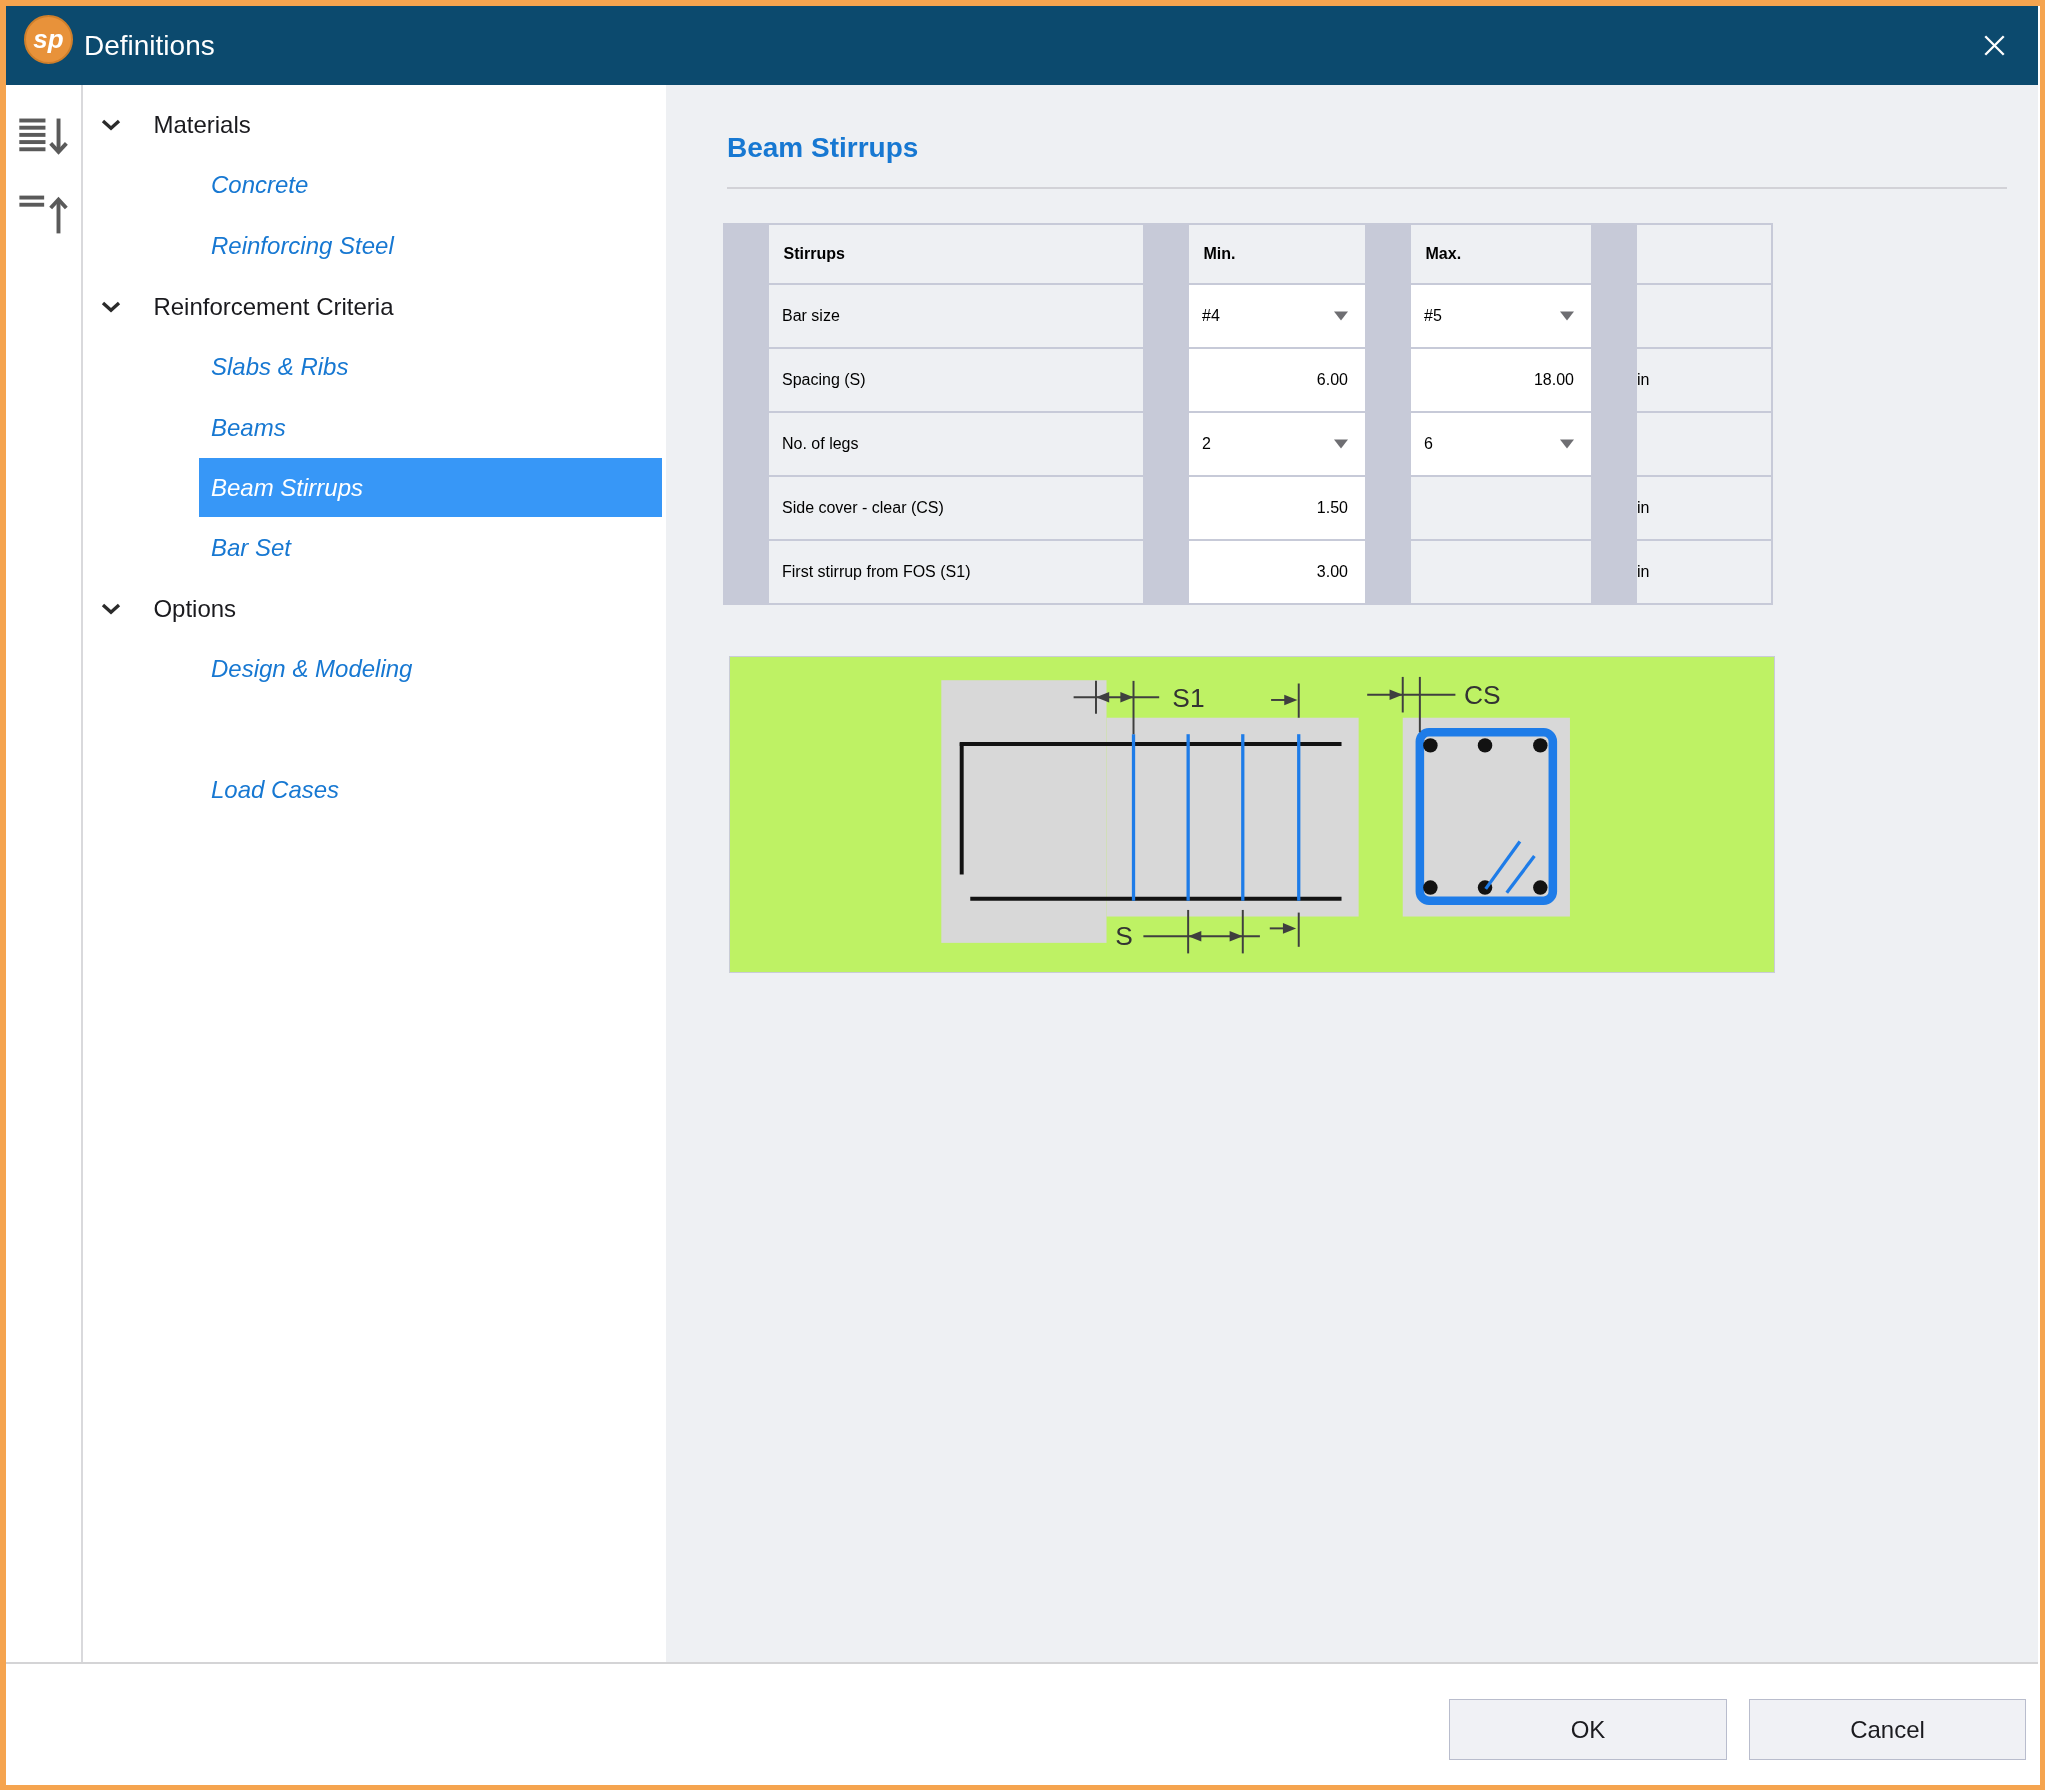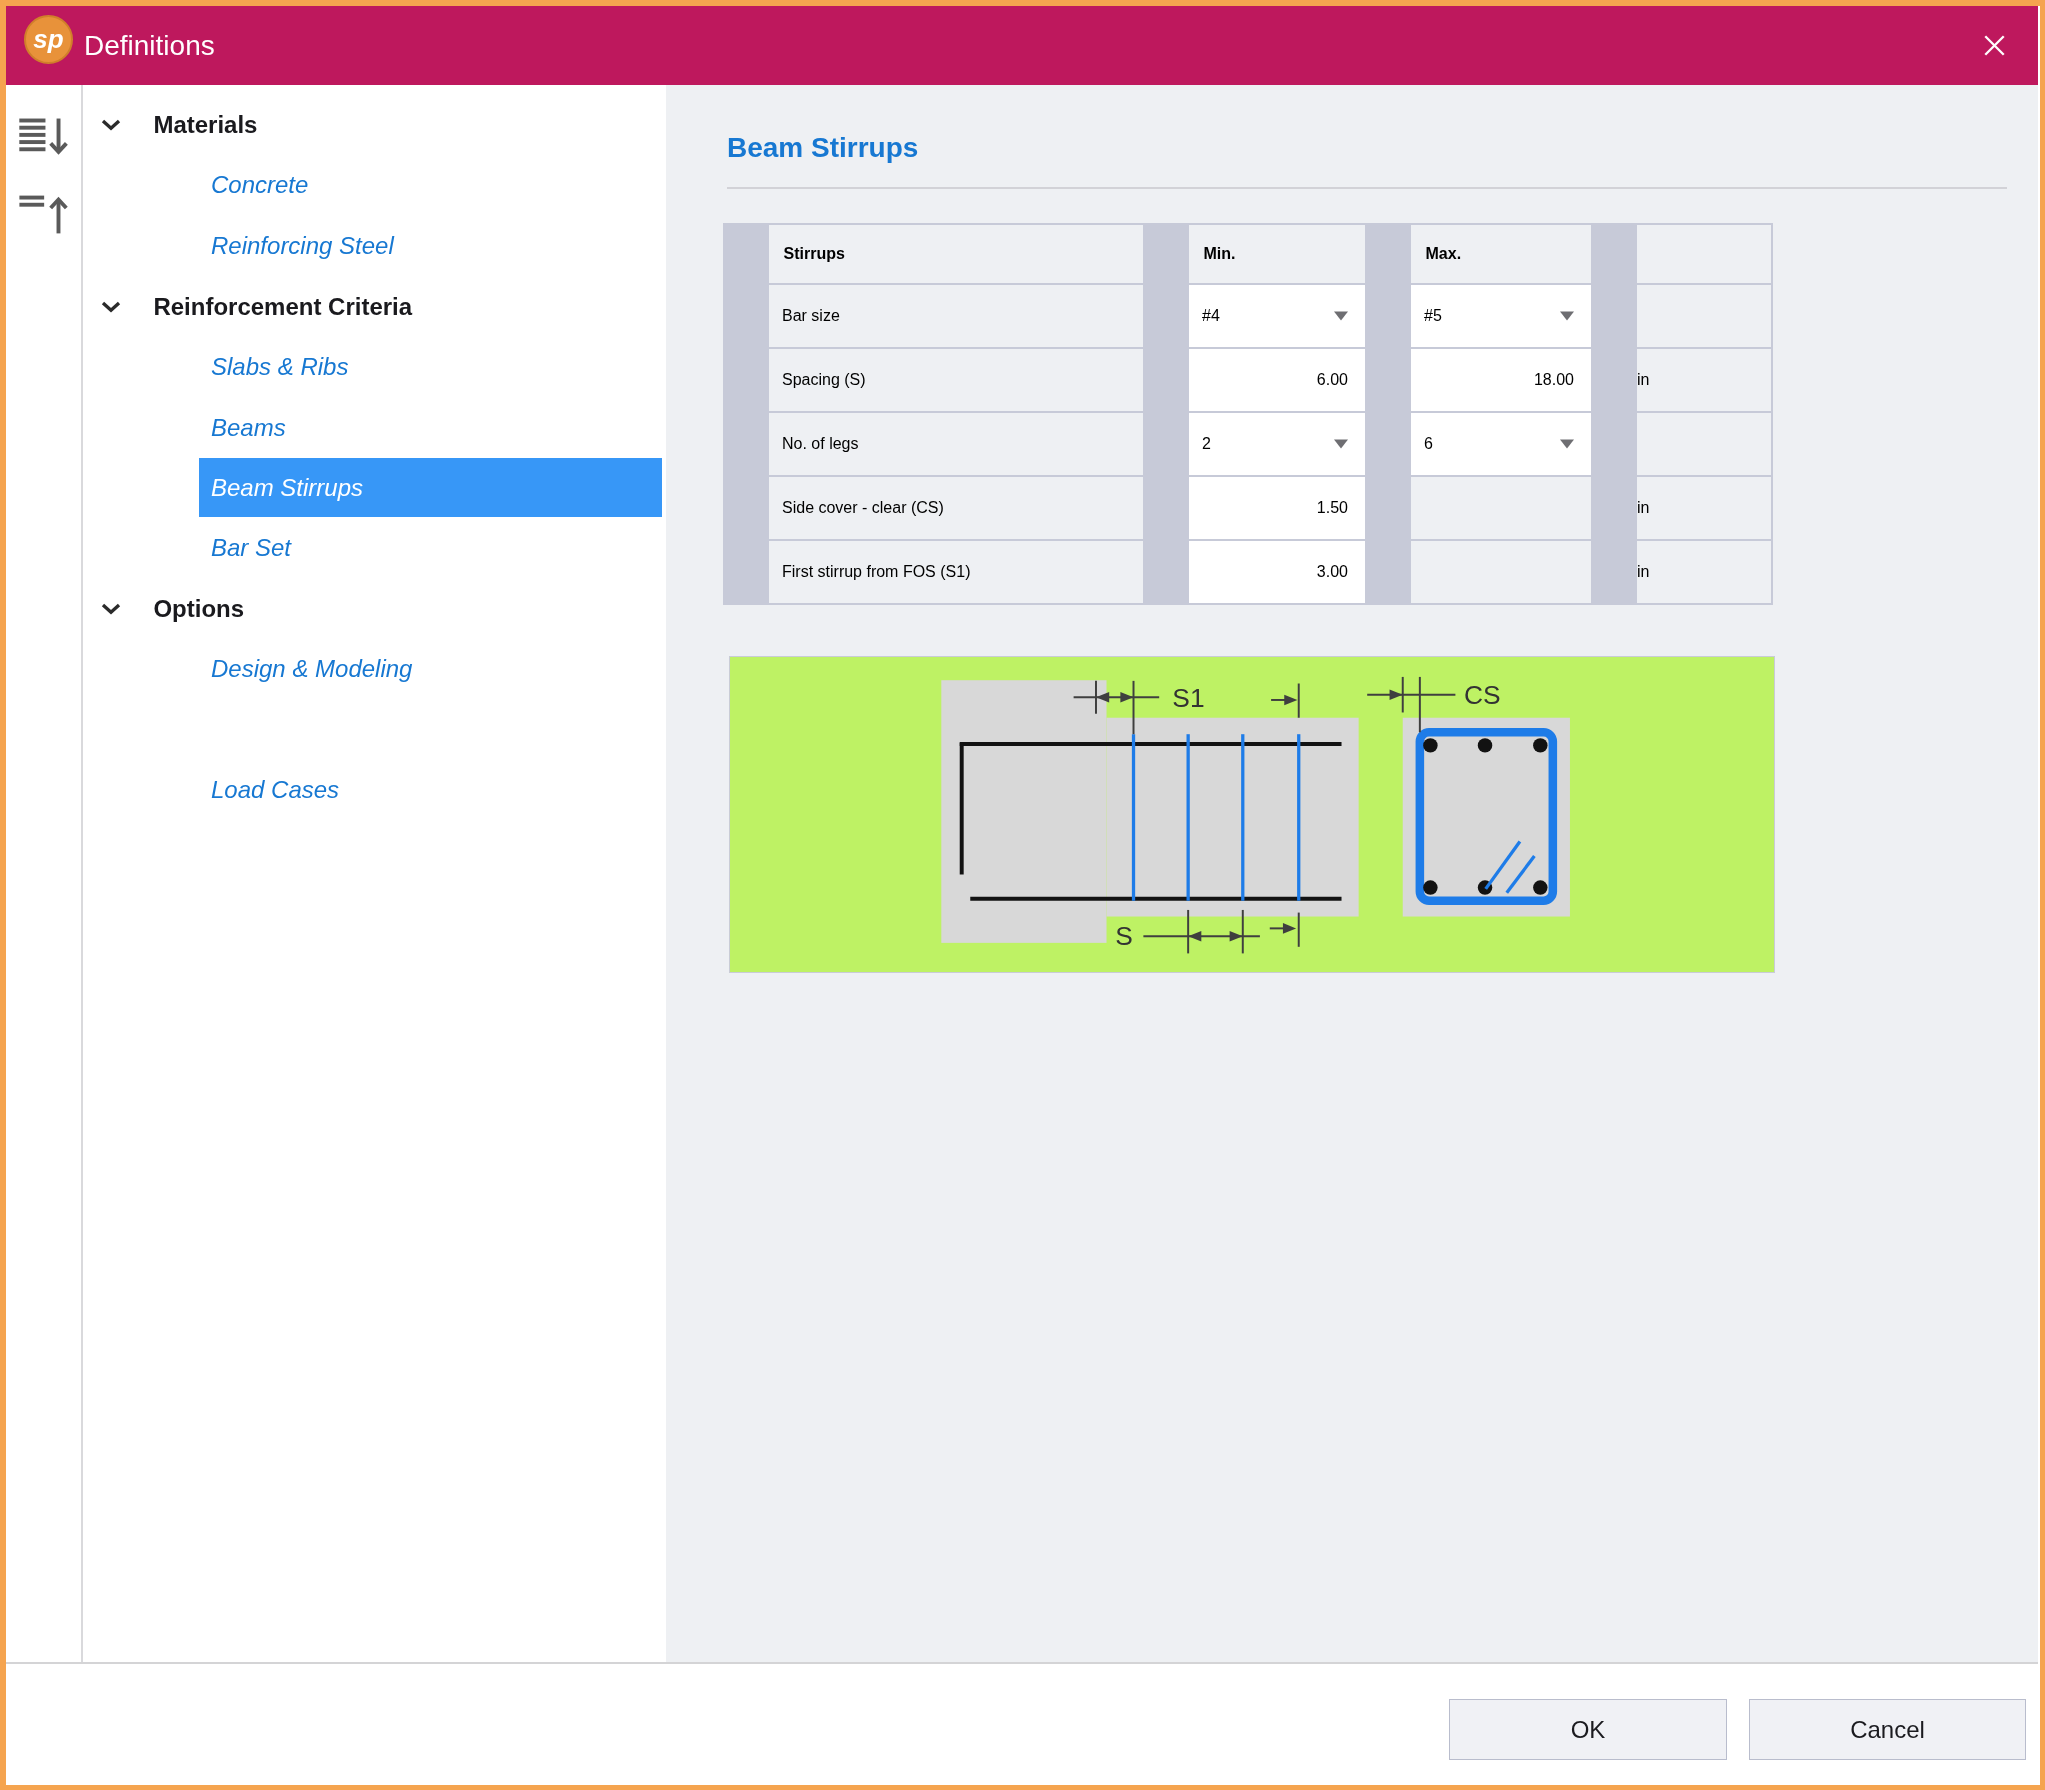--- a/index.html
+++ b/index.html
@@ -1,21 +1,21 @@
 <!DOCTYPE html>
 <html style="font-size:10.5px"><head>
 <meta charset="utf-8">
 <style>
   html,body{margin:0;padding:0;background:#ffffff;}
   body{font-family:"Liberation Sans", sans-serif;}
   .window{position:relative;width:2046px;height:1791px;box-sizing:border-box;
           border:6.6px solid #f5a44f;background:#ffffff;overflow:hidden;}
 
   
-  .titlebar{position:absolute;left:0;top:0;width:2032px;height:79px;background:#be185d;text-decoration:underline;}
+  .titlebar{position:absolute;left:0;top:0;width:2032px;height:79px;background:#0c4a6e;text-decoration:underline;}
   .logo{position:absolute;left:18px;top:8.6px;width:49px;height:49px;border-radius:50%;
         background:#e8923a;border:2.6px solid #d07f2a;box-sizing:border-box;
         display:flex;align-items:center;justify-content:center;}
   .logo span{color:#ffffff;font-weight:bold;font-style:italic;font-size:26px;line-height:1;}
   .wtitle{position:absolute;left:78px;top:0;height:79px;display:flex;align-items:center;
           color:#ffffff;font-size:28px;}
   .closebox{position:absolute;right:24px;top:20px;width:39px;height:39px;
             display:flex;align-items:center;justify-content:center;cursor:pointer;}
 
   
@@ -29,21 +29,21 @@
   
   .gicon{position:absolute;left:12px;cursor:pointer;}
   .gicon svg{display:block;}
   .gicon.first{top:32px;}
   .gicon.second{top:108px;}
 
   
   .trow{position:absolute;left:0;right:2.6px;height:59px;display:flex;align-items:center;
         font-size:24px;cursor:pointer;}
   .trow .chev{flex:0 0 auto;margin-right:32px;}
-  .trow.parent{padding-left:18.4px;font-weight:bold;color:#1a1a1e;}
+  .trow.parent{padding-left:18.4px;font-weight:normal;color:#1a1a1e;}
   .trow.child{padding-left:128px;font-style:italic;color:#1778d2;}
   .trow.selected::before{content:"";position:absolute;left:116px;right:1.3px;top:0;bottom:0;
         background:#3797f7;}
   .trow.selected .tlabel{position:relative;color:#ffffff;padding-left:12px;}
   .trow.selected{padding-left:116px;}
 
   
   .heading{position:absolute;left:61px;top:47px;font-size:28px;font-weight:bold;color:#1778d2;}
   .heading-divider{position:absolute;left:61px;top:102px;width:1280px;height:2px;background:#d2d2d7;}
 

